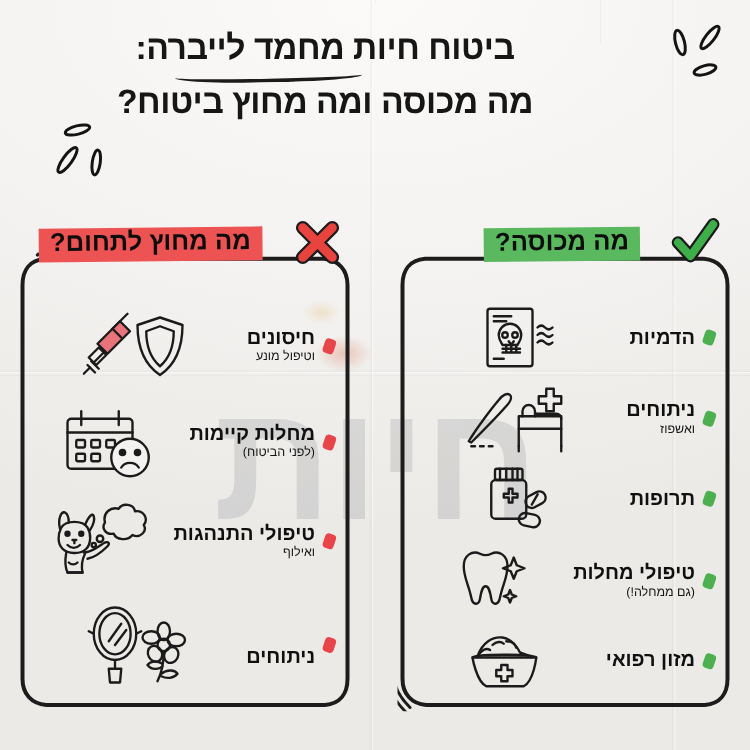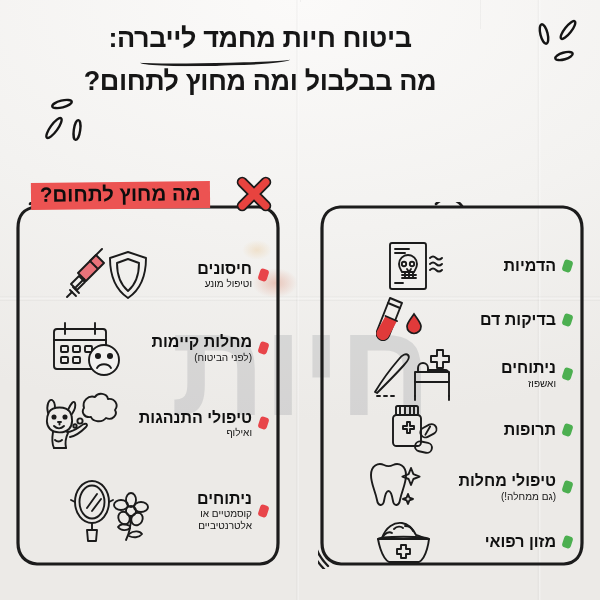--- a/index.html
+++ b/index.html
@@ -163,35 +163,42 @@
   <svg class="spark" style="left:32px;top:92px;" width="72" height="66" viewBox="0 0 72 66">
     <g fill="none" stroke="#141414" stroke-width="2.4" stroke-linecap="round">
       <ellipse cx="30" cy="12" rx="3.4" ry="10" transform="rotate(76 30 12)"></ellipse>
       <ellipse cx="22" cy="36" rx="3.6" ry="12" transform="rotate(36 22 36)"></ellipse>
       <ellipse cx="45" cy="38" rx="3.2" ry="10" transform="rotate(8 45 38)"></ellipse>
     </g>
   </svg>
 
   <div class="title-line" id="title-l1">ביטוח חיות מחמד לייברה:</div>
   <div id="title-underline"></div>
-  <div class="title-line" id="title-l2">מה בבלבול ומה מחוץ לתחום?</div>
+  <div class="title-line" id="title-l2">מה מכוסה ומה מחוץ ביטוח?</div>
 </div>
 
 <div id="cols">
 
   <div class="card" id="card-covered">
 
     <svg class="card-frame" viewBox="0 0 268 367" preserveAspectRatio="none">
       <path d="M22,5 C10,6 4,14 4,26 L4,341 C4,353 11,361 23,362 L246,362
                C258,361 264,353 264,341 L264,26 C264,14 257,6 245,5 Z" fill="none" stroke="#1c1c1c" stroke-width="3.2" stroke-linecap="round"></path>
       <path d="M-2,330 C-6,344 2,356 10,364" fill="none" stroke="#1c1c1c" stroke-width="2.4" stroke-linecap="round"></path>
       <path d="M-6,334 C-10,347 -2,359 7,368" fill="none" stroke="#1c1c1c" stroke-width="2.2" stroke-linecap="round"></path>
       <path d="M118,2 C126,-6 138,-4 144,4" fill="none" stroke="#1c1c1c" stroke-width="2.6" stroke-linecap="round"></path>
     </svg>
 
+    <div class="head" id="head-covered">
+      <svg class="mark" viewBox="0 0 44 44">
+        <path d="M7,22 L18,34 L38,6" fill="none" stroke="#1b1b1b" stroke-width="11" stroke-linecap="round" stroke-linejoin="round"></path>
+        <path d="M7,22 L18,34 L38,6" fill="none" stroke="#3dae4a" stroke-width="7" stroke-linecap="round" stroke-linejoin="round"></path>
+      </svg>
+      <div class="band band-green">מה מכוסה?</div>
+    </div>
 
     <div class="card-inner">
       <div class="rows">
 
         <div class="row">
           <div class="bullet bullet-green"></div>
           <div class="row-text">
             <span>הדמיות</span>
           </div>
           <div class="row-icon">
@@ -204,37 +211,20 @@
                 <circle cx="19" cy="26" r="2.2"></circle>
                 <circle cx="27" cy="26" r="2.2"></circle>
                 <path d="M22,31 l2,3 l2,-3"></path>
                 <path d="M17,37 l14,0 M17,40 l14,0 M20,34 l0,6 M24,34 l0,6 M28,34 l0,6"></path>
                 <path d="M45,20 q3,-3 6,0 t6,0 M45,26 q3,-3 6,0 t6,0 M45,32 q3,-3 6,0 t6,0"></path>
               </g>
             </svg>
           </div>
         </div>
 
-        <div class="row">
-          <div class="bullet bullet-green"></div>
-          <div class="row-text">
-            <span>בדיקות דם</span>
-          </div>
-          <div class="row-icon">
-            <svg width="54" height="52" viewBox="0 0 54 52">
-              <g fill="none" stroke="#1b1b1b" stroke-width="1.9" stroke-linecap="round" stroke-linejoin="round">
-                <path d="M14,4 L26,9 L13,42 a6.5,6.5 0 0 1 -12,-5 Z"></path>
-                <path d="M12,9 L24,14"></path>
-                <path d="M9.5,22 L21,27 l-8,15 a6.5,6.5 0 0 1 -12,-5 Z" fill="#e03a3a" stroke="none"></path>
-                <path d="M9.5,22 L21,27"></path>
-              </g>
-              <path d="M38,20 c4,6 7,9 7,12.5 a7,7 0 0 1 -14,0 C31,29 34,26 38,20 Z" fill="#e03a3a" stroke="#1b1b1b" stroke-width="1.7"></path>
-            </svg>
-          </div>
-        </div>
 
         <div class="row">
           <div class="bullet bullet-green"></div>
           <div class="row-text">
             <span>ניתוחים</span>
             <span class="row-sub">ואשפוז</span>
           </div>
           <div class="row-icon">
             <svg width="86" height="56" viewBox="0 0 86 56">
               <g fill="none" stroke="#1b1b1b" stroke-width="1.9" stroke-linecap="round" stroke-linejoin="round">
@@ -407,22 +397,20 @@
                 <path d="M17,48 c2,2 5,2 7,0"></path>
               </g>
             </svg>
           </div>
         </div>
 
         <div class="row">
           <div class="bullet bullet-red"></div>
           <div class="row-text" style="white-space:pre-line;">
             <span>ניתוחים</span>
-            <span class="row-sub">קוסמטיים או
-אלטרנטיביים</span>
           </div>
           <div class="row-icon">
             <svg width="84" height="66" viewBox="0 0 84 66">
               <g fill="none" stroke="#1b1b1b" stroke-width="1.9" stroke-linecap="round" stroke-linejoin="round">
                 <ellipse cx="24" cy="24" rx="17" ry="21"></ellipse>
                 <ellipse cx="24" cy="24" rx="12.5" ry="16.5"></ellipse>
                 <path d="M19,30 L29,16 M24,33 L33,21"></path>
                 <path d="M7,24 L3,22 M41,24 L45,22"></path>
                 <path d="M24,45 L24,52 M19,52 L29,52 L28,63 L20,63 Z"></path>
                 <circle cx="63" cy="33" r="5"></circle>

